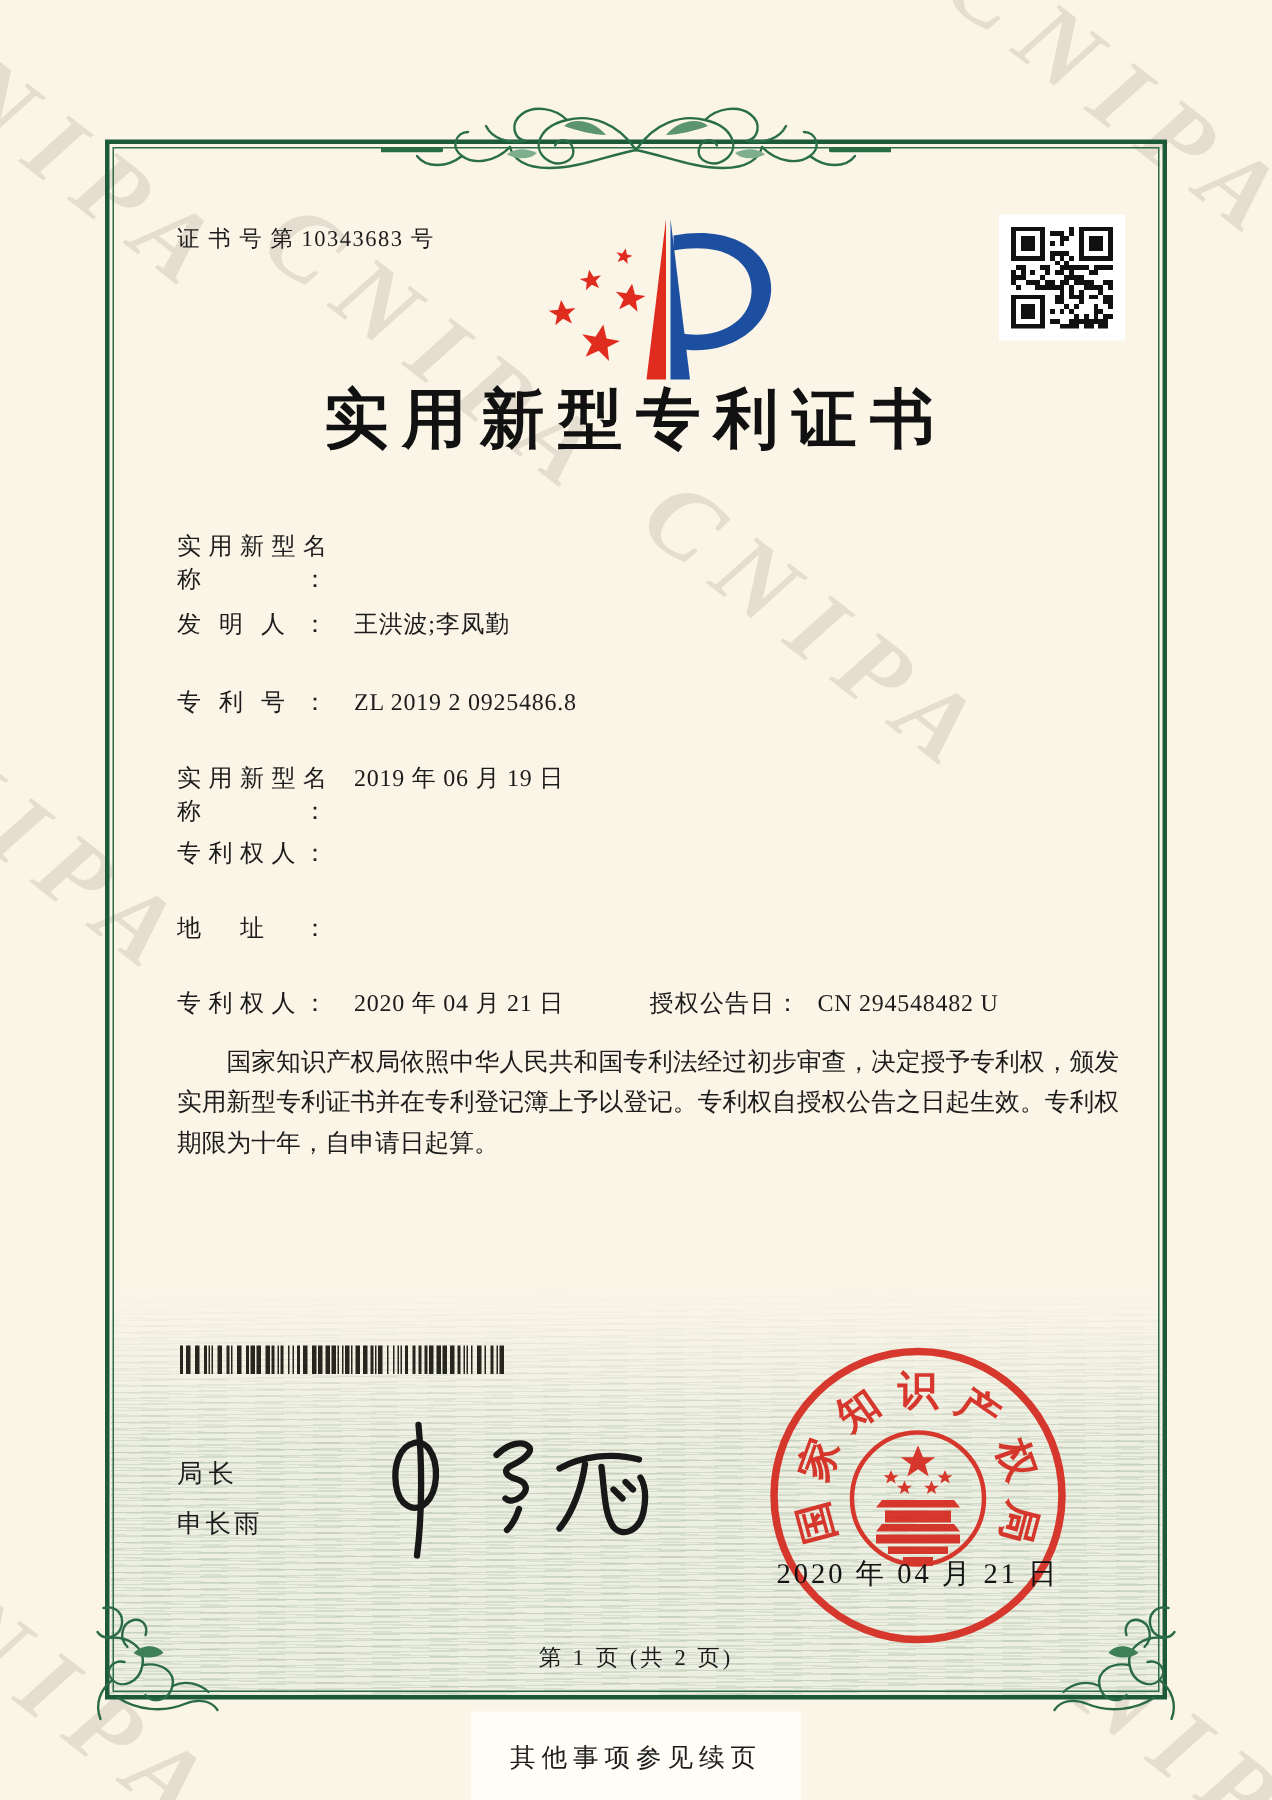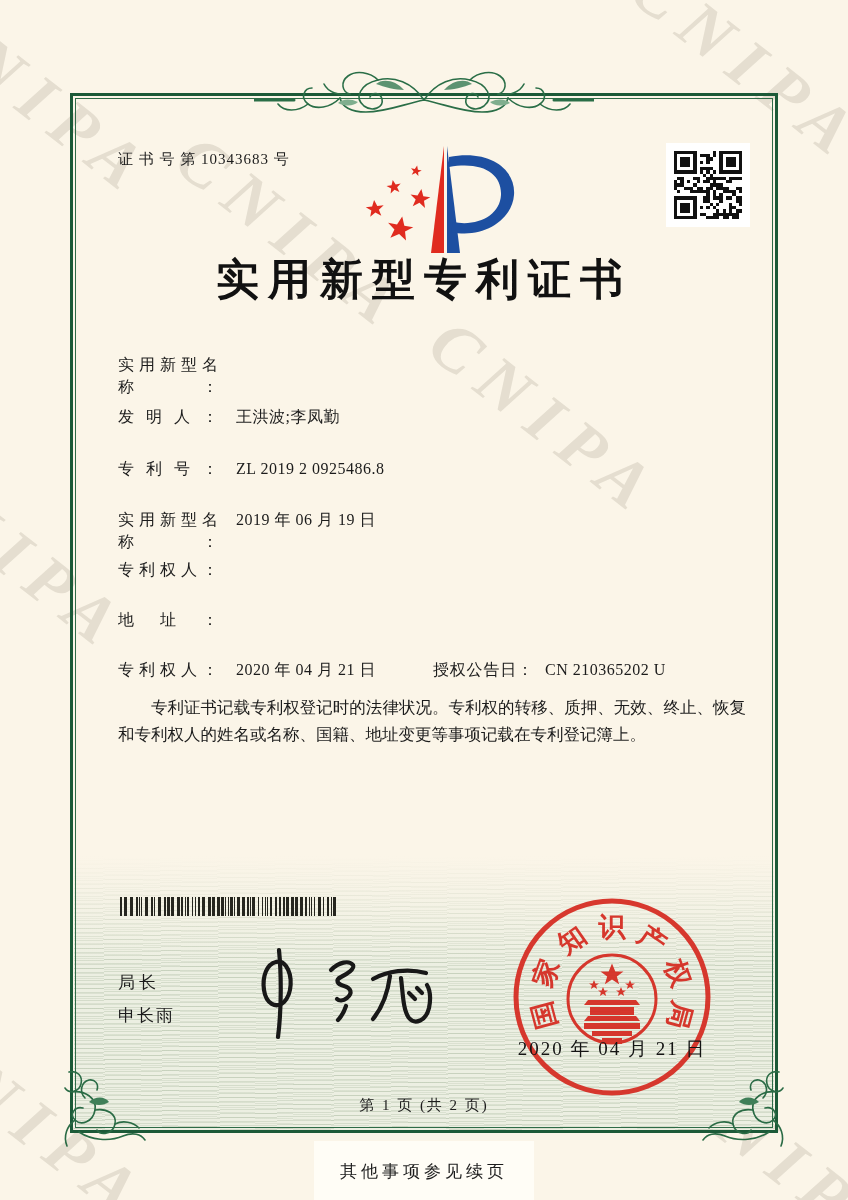--- a/index.html
+++ b/index.html
@@ -333,25 +333,25 @@
 </div>
 <div class="abs content row r5">
   <span class="lbl">地址：</span>
 </div>
 <div class="abs content row r6">
   <span class="lbl">专利权人：</span>
   <span class="val">2020 年 04 月 21 日</span>
 </div>
 <div class="abs content row row2">
   <span class="lbl">授权公告日：</span>
-  <span class="val">CN 210365202 U</span>
+  <span class="val">CN 294548482 U</span>
 </div>
 
 <div class="abs content paras">
-  <p>专利证书记载专利权登记时的法律状况。专利权的转移、质押、无效、终止、恢复和专利权人的姓名或名称、国籍、地址变更等事项记载在专利登记簿上。</p>
+  <p>国家知识产权局依照中华人民共和国专利法经过初步审查，决定授予专利权，颁发实用新型专利证书并在专利登记簿上予以登记。专利权自授权公告之日起生效。专利权期限为十年，自申请日起算。</p>
 </div>
 
 <div id="barcode" class="abs content barcode"><i class="bar" style="width: 2px;"></i><i style="width: 2px;"></i><i class="bar" style="width: 3px;"></i><i style="width: 3px;"></i><i class="bar" style="width: 3px;"></i><i style="width: 3px;"></i><i class="bar" style="width: 2px;"></i><i style="width: 1px;"></i><i class="bar" style="width: 1px;"></i><i style="width: 1px;"></i><i class="bar" style="width: 1px;"></i><i style="width: 3px;"></i><i class="bar" style="width: 3px;"></i><i style="width: 3px;"></i><i class="bar" style="width: 2px;"></i><i style="width: 1px;"></i><i class="bar" style="width: 1px;"></i><i style="width: 3px;"></i><i class="bar" style="width: 3px;"></i><i style="width: 3px;"></i><i class="bar" style="width: 2px;"></i><i style="width: 1px;"></i><i class="bar" style="width: 3px;"></i><i style="width: 1px;"></i><i class="bar" style="width: 3px;"></i><i style="width: 3px;"></i><i class="bar" style="width: 3px;"></i><i style="width: 1px;"></i><i class="bar" style="width: 2px;"></i><i style="width: 2px;"></i><i class="bar" style="width: 1px;"></i><i style="width: 1px;"></i><i class="bar" style="width: 2px;"></i><i style="width: 3px;"></i><i class="bar" style="width: 1px;"></i><i style="width: 2px;"></i><i class="bar" style="width: 1px;"></i><i style="width: 2px;"></i><i class="bar" style="width: 2px;"></i><i style="width: 2px;"></i><i class="bar" style="width: 3px;"></i><i style="width: 3px;"></i><i class="bar" style="width: 3px;"></i><i style="width: 1px;"></i><i class="bar" style="width: 3px;"></i><i style="width: 2px;"></i><i class="bar" style="width: 3px;"></i><i style="width: 1px;"></i><i class="bar" style="width: 3px;"></i><i style="width: 1px;"></i><i class="bar" style="width: 1px;"></i><i style="width: 2px;"></i><i class="bar" style="width: 1px;"></i><i style="width: 1px;"></i><i class="bar" style="width: 3px;"></i><i style="width: 1px;"></i><i class="bar" style="width: 1px;"></i><i style="width: 2px;"></i><i class="bar" style="width: 3px;"></i><i style="width: 2px;"></i><i class="bar" style="width: 3px;"></i><i style="width: 2px;"></i><i class="bar" style="width: 2px;"></i><i style="width: 1px;"></i><i class="bar" style="width: 1px;"></i><i style="width: 1px;"></i><i class="bar" style="width: 3px;"></i><i style="width: 3px;"></i><i class="bar" style="width: 1px;"></i><i style="width: 3px;"></i><i class="bar" style="width: 1px;"></i><i style="width: 2px;"></i><i class="bar" style="width: 1px;"></i><i style="width: 1px;"></i><i class="bar" style="width: 1px;"></i><i style="width: 2px;"></i><i class="bar" style="width: 2px;"></i><i style="width: 3px;"></i><i class="bar" style="width: 2px;"></i><i style="width: 2px;"></i><i class="bar" style="width: 2px;"></i><i style="width: 2px;"></i><i class="bar" style="width: 2px;"></i><i style="width: 1px;"></i><i class="bar" style="width: 3px;"></i><i style="width: 2px;"></i><i class="bar" style="width: 3px;"></i><i style="width: 1px;"></i><i class="bar" style="width: 3px;"></i><i style="width: 2px;"></i><i class="bar" style="width: 3px;"></i><i style="width: 2px;"></i><i class="bar" style="width: 2px;"></i><i style="width: 2px;"></i><i class="bar" style="width: 1px;"></i><i style="width: 1px;"></i><i class="bar" style="width: 1px;"></i><i style="width: 2px;"></i><i class="bar" style="width: 1px;"></i><i style="width: 3px;"></i><i class="bar" style="width: 3px;"></i><i style="width: 2px;"></i><i class="bar" style="width: 1px;"></i><i style="width: 3px;"></i><i class="bar" style="width: 2px;"></i><i style="width: 2px;"></i><i class="bar" style="width: 1px;"></i><i style="width: 1px;"></i><i class="bar" style="width: 3px;"></i><i style="width: 3px;"></i></div>
 
 <div class="abs content director-title">局长</div>
 <div class="abs content director-name">申长雨</div>
 
 <svg class="abs content signature" width="200" height="95" viewBox="0 0 200 95">
   <g stroke="#181818" stroke-width="4.2" fill="none" stroke-linecap="round" stroke-linejoin="round">
     <path d="M33,16 C24,18 19,30 21,44 C23,58 33,63 41,56 C49,48 50,30 43,20 C40,16 36,15 33,16"></path>

